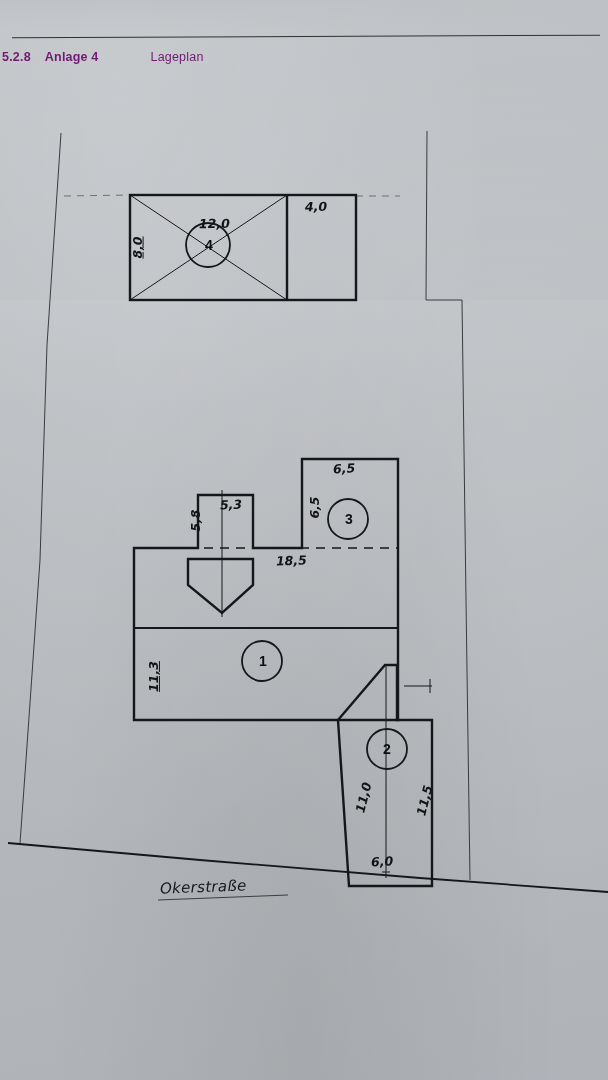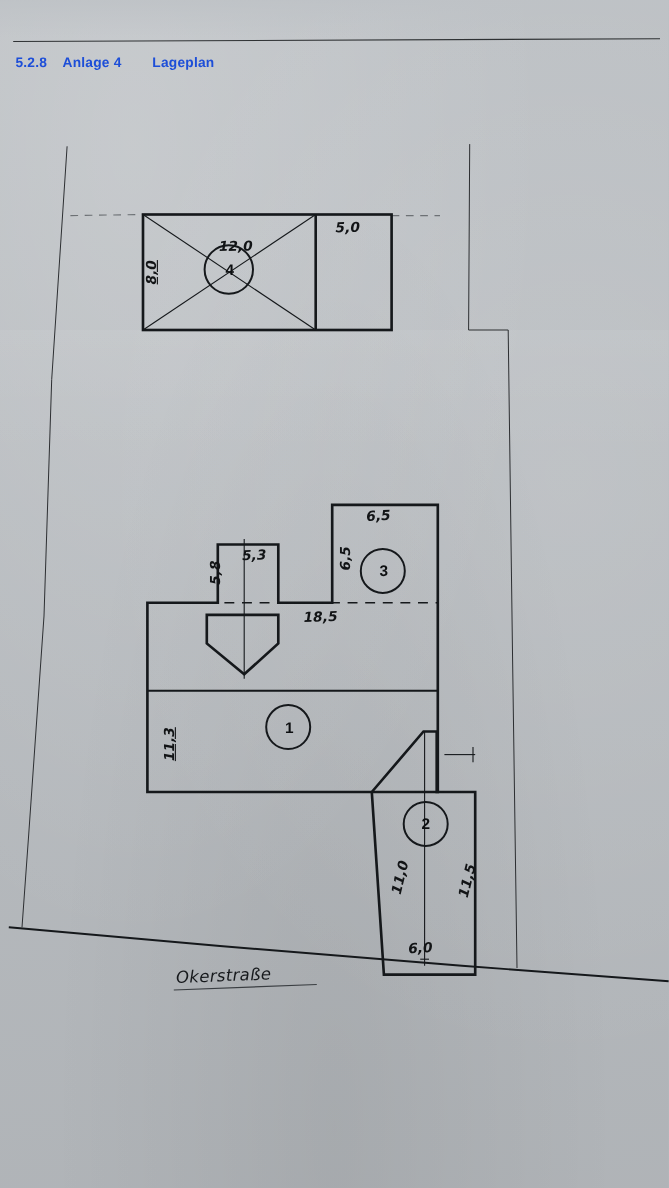--- a/index.html
+++ b/index.html
@@ -27,28 +27,28 @@
   .band1{top:0;height:34px;background:linear-gradient(180deg,rgba(190,194,198,.85),rgba(185,189,193,0));}
   .band2{top:300px;height:120px;background:linear-gradient(180deg,rgba(255,255,255,.05),rgba(255,255,255,0));}
 
   
   .rule-top{
     position:absolute;left:12px;right:8px;top:36px;
     height:1px;background:#2e3133;
     transform:rotate(-0.25deg);
   }
   .hdr{
-    position:absolute;left:14px;top:50px;
+    position:absolute;left:2px;top:50px;
     display:flex;align-items:flex-start;
-    font-weight:bold;font-size:12.5px;color:#1d4ed8;
+    font-weight:bold;font-size:12.5px;color:#701a75;
     letter-spacing:.2px;
   }
   .hdr .h-sec{margin-right:14px;}
-  .hdr .h-anl{margin-right:28px;}
-  .hdr .h-ttl{font-weight:bold;}
+  .hdr .h-anl{margin-right:52px;}
+  .hdr .h-ttl{font-weight:normal;}
 
   
   #plan{
     position:absolute;left:0;top:0;
     width:608px;height:1080px;
     pointer-events:none;
   }
   .dim-label{
     position:absolute;
     font-family:"DejaVu Sans", sans-serif;
@@ -164,21 +164,21 @@
   <line class="ln thin" x1="386" y1="665" x2="386" y2="878"></line>
 
   <line class="ln thin" x1="404" y1="686" x2="432" y2="686"></line>
   <line class="ln thin" x1="430" y1="679" x2="430" y2="693"></line>
 
   <line class="ln thin" x1="382" y1="872" x2="390" y2="872"></line>
 </svg>
 
 <div class="dim-label" style="left:199px;top:216px;transform:rotate(-1deg);">12,0</div>
 <div class="dim-label v" style="left:126px;top:240px;transform:rotate(-90deg);text-decoration:underline;">8,0</div>
-<div class="dim-label" style="left:305px;top:199px;transform:rotate(-1deg);">5,0</div>
+<div class="dim-label" style="left:305px;top:199px;transform:rotate(-1deg);">4,0</div>
 
 <div class="dim-label" style="left:333px;top:461px;transform:rotate(-3deg);">6,5</div>
 <div class="dim-label v" style="left:303px;top:500px;transform:rotate(-90deg);">6,5</div>
 
 <div class="dim-label" style="left:220px;top:497px;transform:rotate(-2deg);">5,3</div>
 <div class="dim-label v" style="left:184px;top:513px;transform:rotate(-90deg);">5,8</div>
 <div class="dim-label" style="left:276px;top:553px;transform:rotate(-2deg);">18,5</div>
 <div class="dim-label v" style="left:138px;top:669px;transform:rotate(-90deg);text-decoration:underline;">11,3</div>
 
 <div class="dim-label v" style="left:348px;top:790px;transform:rotate(-76deg);">11,0</div>

